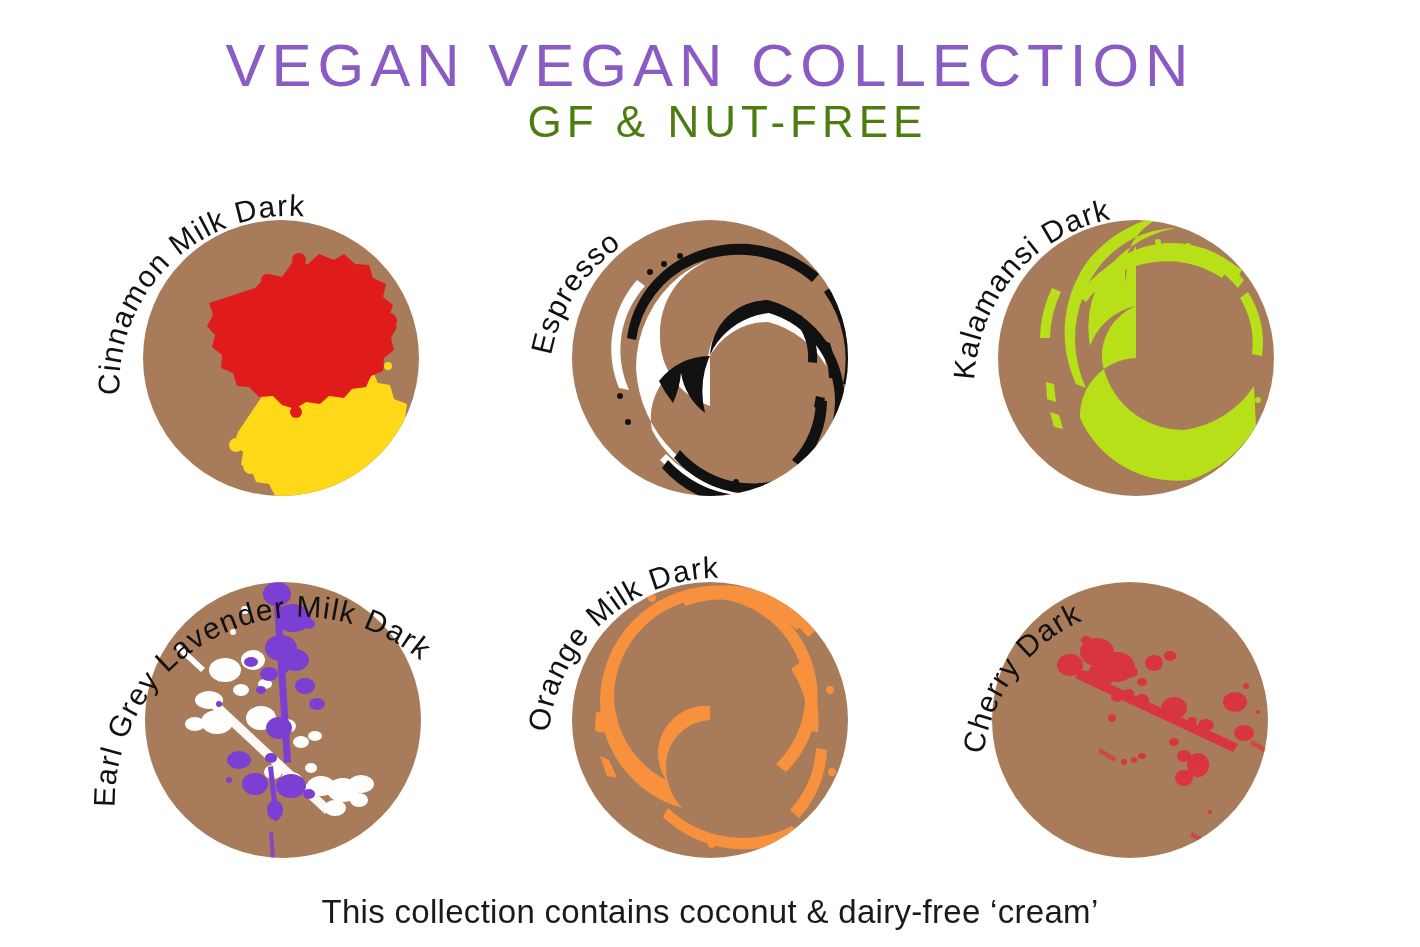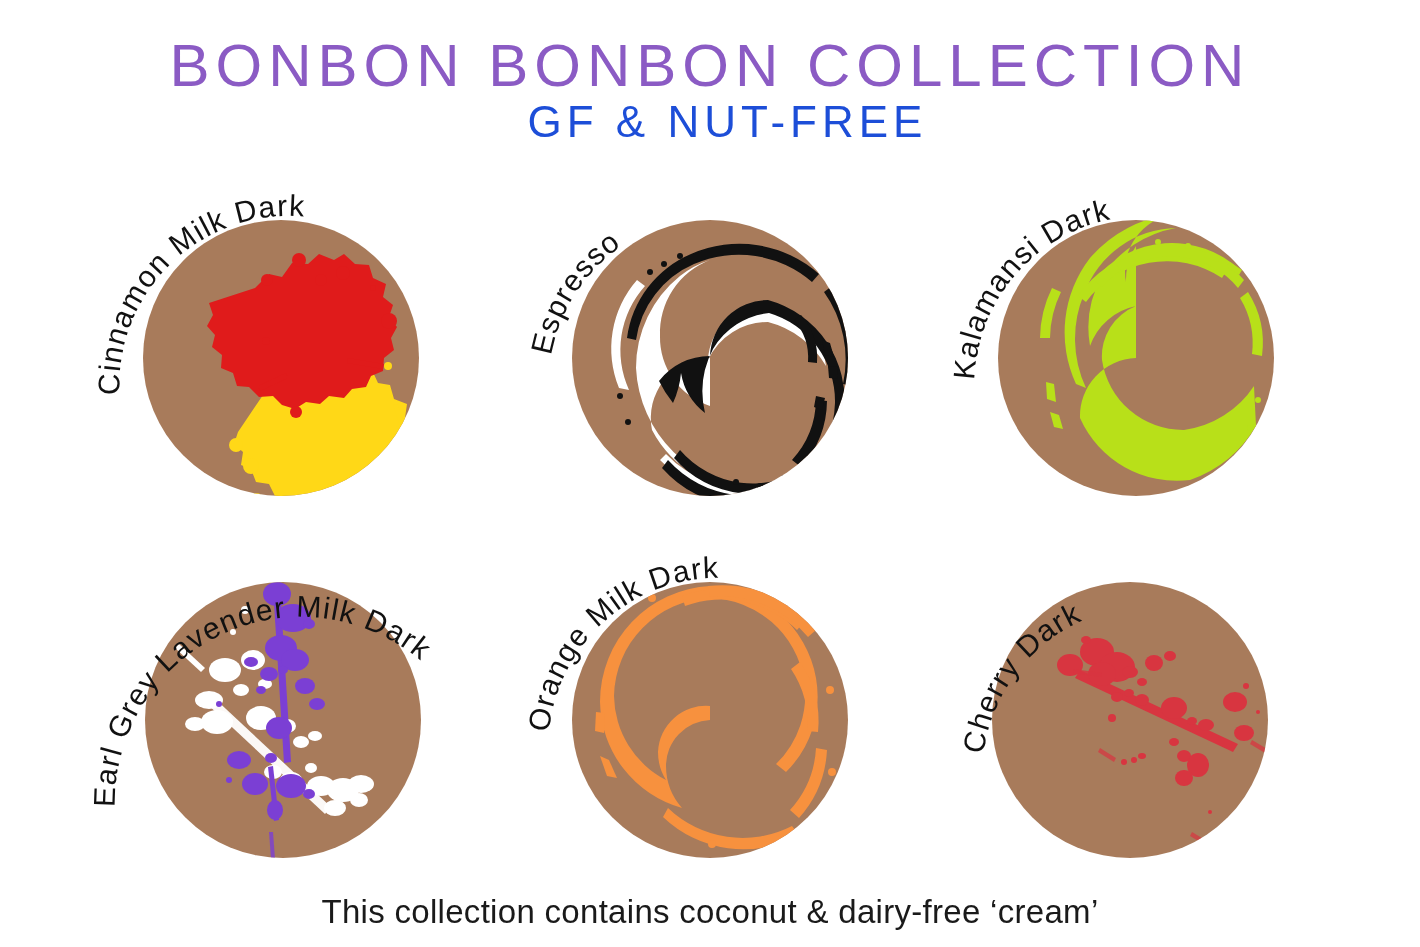--- a/index.html
+++ b/index.html
@@ -40,23 +40,23 @@
     font-size:30px;
     letter-spacing:1.2px;
     fill:#111111;
   }
 </style>
 </head>
 <body style="background: rgb(255, 255, 255);">
 
 <div id="poster">
 
-  <div class="hdr" id="title" style="color: rgb(139, 91, 196);">BONBON BONBON COLLECTION</div>
-
-  <div class="hdr" id="subtitle" style="color: #1d4ed8; padding-left: 35px;">GF &amp; NUT-FREE</div>
+  <div class="hdr" id="title" style="color: rgb(139, 91, 196);">VEGAN VEGAN COLLECTION</div>
+
+  <div class="hdr" id="subtitle" style="color: #4d7c0f; padding-left: 35px;">GF &amp; NUT-FREE</div>
 
   <div class="bonbon" style="left:103px;top:160px;">
     <svg width="360" height="360" viewBox="0 0 360 360">
       <defs>
         <path id="arc1" d="M 18,250 A 170,170 0 0 1 345,165" fill="none"></path>
         <clipPath id="clip1">
             <circle cx="178" cy="198" r="138"></circle>
           </clipPath>
       </defs>
       <circle cx="178" cy="198" r="138" fill="#A87B5B"></circle>

